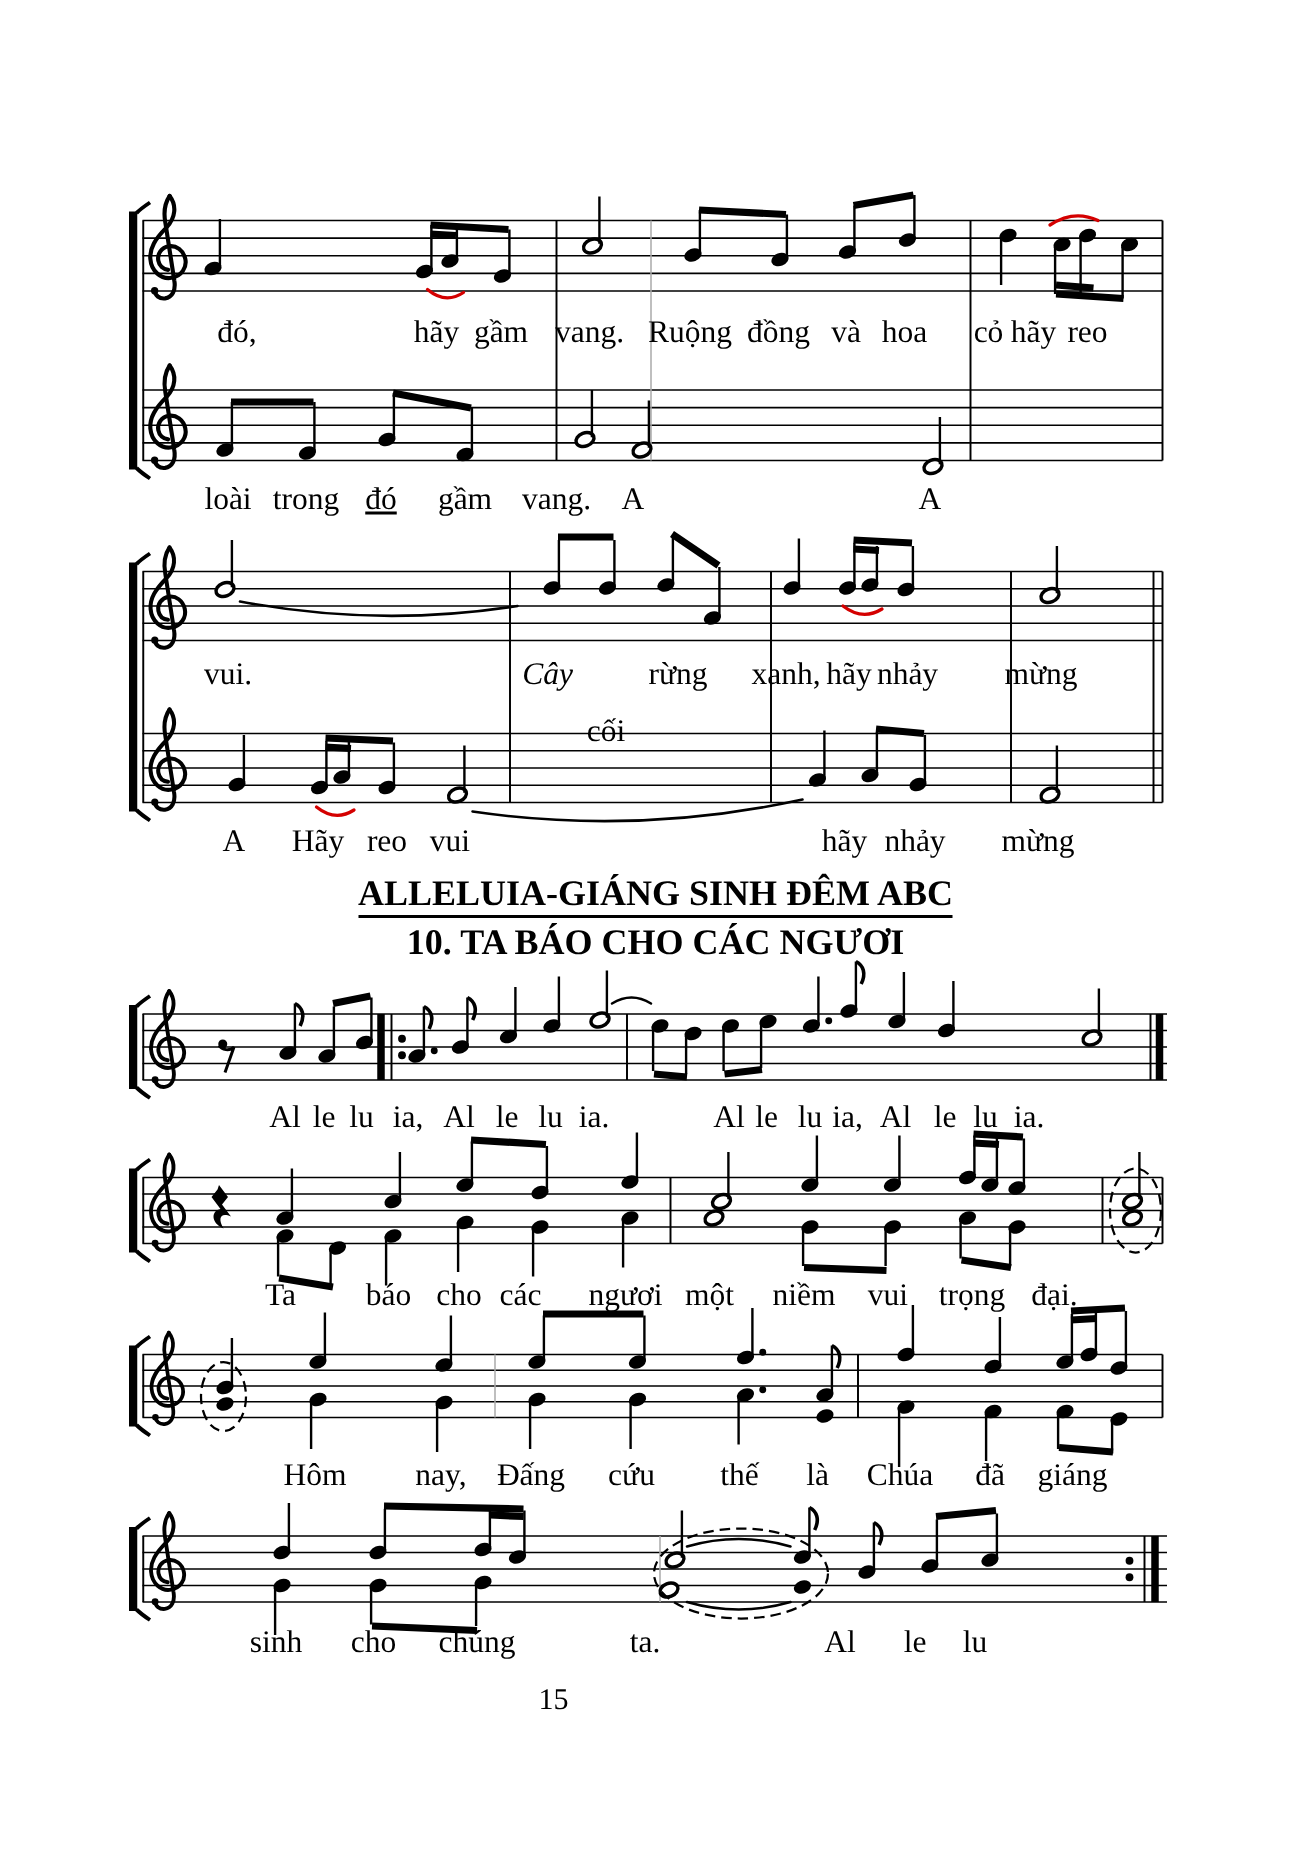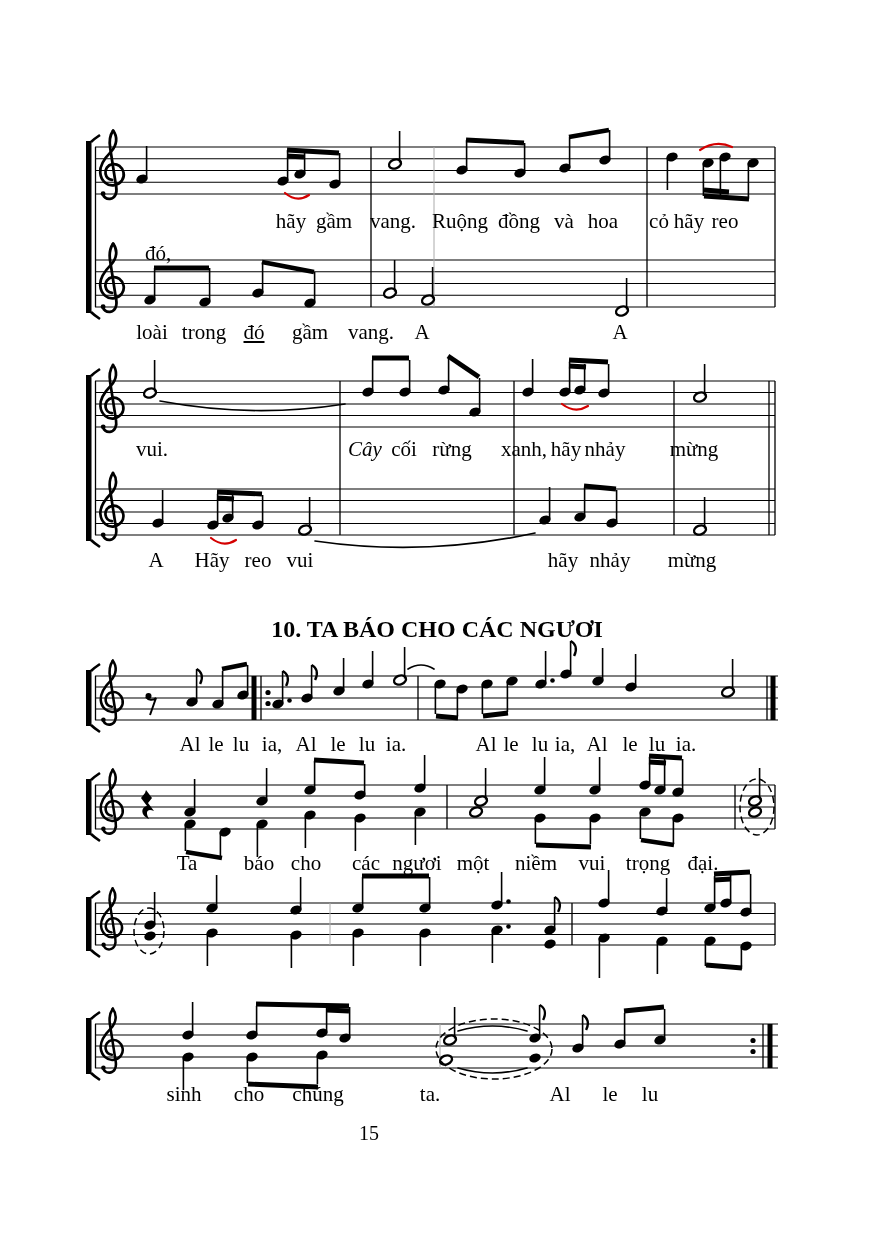--- a/index.html
+++ b/index.html
@@ -429,24 +429,25 @@
         <ellipse cx="660" cy="1040" rx="5.9" ry="4.3" fill="#000000" transform="rotate(-21 660 1040)"></ellipse>
         <line x1="664.6" y1="1038.5" x2="664.6" y2="1009" stroke="#000000" stroke-width="1.6"></line>
         <line x1="256" y1="1004" x2="349" y2="1006" stroke="#000000" stroke-width="4.8"></line>
         <line x1="327" y1="1010" x2="349" y2="1011" stroke="#000000" stroke-width="4.8"></line>
         <line x1="248" y1="1084" x2="318" y2="1087" stroke="#000000" stroke-width="4.8"></line>
         <line x1="624" y1="1011" x2="664" y2="1007" stroke="#000000" stroke-width="4.8"></line>
         <path d="M458,1031 Q492.5,1021 527,1031" stroke="#000000" stroke-width="1.7" fill="none" stroke-linecap="round"></path>
         <path d="M458,1068 Q492.5,1078 527,1068" stroke="#000000" stroke-width="1.7" fill="none" stroke-linecap="round"></path>
         <ellipse cx="494" cy="1049" rx="58" ry="30" fill="none" stroke="#000000" stroke-width="1.5" stroke-dasharray="7 4"></ellipse>
       </svg></div>
+  <div class="title-line" id="title-0" style="top: 583px;"><span class="ul">ALLELUIA-GIÁNG SINH ĐÊM ABC</span></div>
   <div class="title-line" id="title-1" style="top: 616px;"><span>10. TA BÁO CHO CÁC NGƯƠI</span></div>
   <div class="page-number" style="top:1122px;">15</div>
 <div class="lyrics-line" style="top: 209px;">
-      <span style="left: 158px; margin-top: 32px;">đó,</span>
+      <span style="left: 158px;">đó,</span>
       <span style="left: 291px;">hãy</span>
       <span style="left: 334px;">gầm</span>
       <span style="left: 393px;">vang.</span>
       <span style="left: 460px;">Ruộng</span>
       <span style="left: 519px;">đồng</span>
       <span style="left: 564px;">và</span>
       <span style="left: 603px;">hoa</span>
       <span style="left: 659px;">cỏ</span>
       <span style="left: 689px;">hãy</span>
       <span style="left: 725px;">reo</span>
@@ -456,21 +457,21 @@
       <span style="left: 204px;">trong</span>
       <span style="left: 254px; text-decoration: underline;">đó</span>
       <span style="left: 310px;">gầm</span>
       <span style="left: 371px;">vang.</span>
       <span style="left: 422px;">A</span>
       <span style="left: 620px;">A</span>
     </div>
     <div class="lyrics-line" style="top: 437px;">
       <span style="left: 152px;">vui.</span>
       <span style="left: 365px; font-style: italic;">Cây</span>
-      <span style="left: 404px;">cối</span>
+      <span style="left: 404px; margin-top: 38px;">cối</span>
       <span style="left: 452px;">rừng</span>
       <span style="left: 524px;">xanh,</span>
       <span style="left: 566px;">hãy</span>
       <span style="left: 605px;">nhảy</span>
       <span style="left: 694px;">mừng</span>
     </div>
     <div class="lyrics-line" style="top: 548px;">
       <span style="left: 156px;">A</span>
       <span style="left: 212px;">Hãy</span>
       <span style="left: 258px;">reo</span>
@@ -494,27 +495,38 @@
       <span style="left: 565px;">ia,</span>
       <span style="left: 597px;">Al</span>
       <span style="left: 630px;">le</span>
       <span style="left: 657px;">lu</span>
       <span style="left: 686px;">ia.</span>
     </div>
     <div class="lyrics-line" style="top: 851px;">
       <span style="left: 187px;">Ta</span>
       <span style="left: 259px;">báo</span>
       <span style="left: 306px;">cho</span>
-      <span style="left: 366px;">các</span>
+      <span style="left: 347px;">các</span>
       <span style="left: 417px;">ngươi</span>
       <span style="left: 473px;">một</span>
       <span style="left: 536px;">niềm</span>
       <span style="left: 592px;">vui</span>
       <span style="left: 648px;">trọng</span>
       <span style="left: 703px;">đại.</span>
+    </div>
+    <div class="lyrics-line" style="top: 971px;">
+      <span style="left: 210px;">Hôm</span>
+      <span style="left: 294px;">nay,</span>
+      <span style="left: 354px;">Đấng</span>
+      <span style="left: 421px;">cứu</span>
+      <span style="left: 493px;">thế</span>
+      <span style="left: 545px;">là</span>
+      <span style="left: 600px;">Chúa</span>
+      <span style="left: 660px;">đã</span>
+      <span style="left: 715px;">giáng</span>
     </div>
     <div class="lyrics-line" style="top: 1082px;">
       <span style="left: 184px;">sinh</span>
       <span style="left: 249px;">cho</span>
       <span style="left: 318px;">chúng</span>
       <span style="left: 430px;">ta.</span>
       <span style="left: 560px;">Al</span>
       <span style="left: 610px;">le</span>
       <span style="left: 650px;">lu</span>
     </div>

